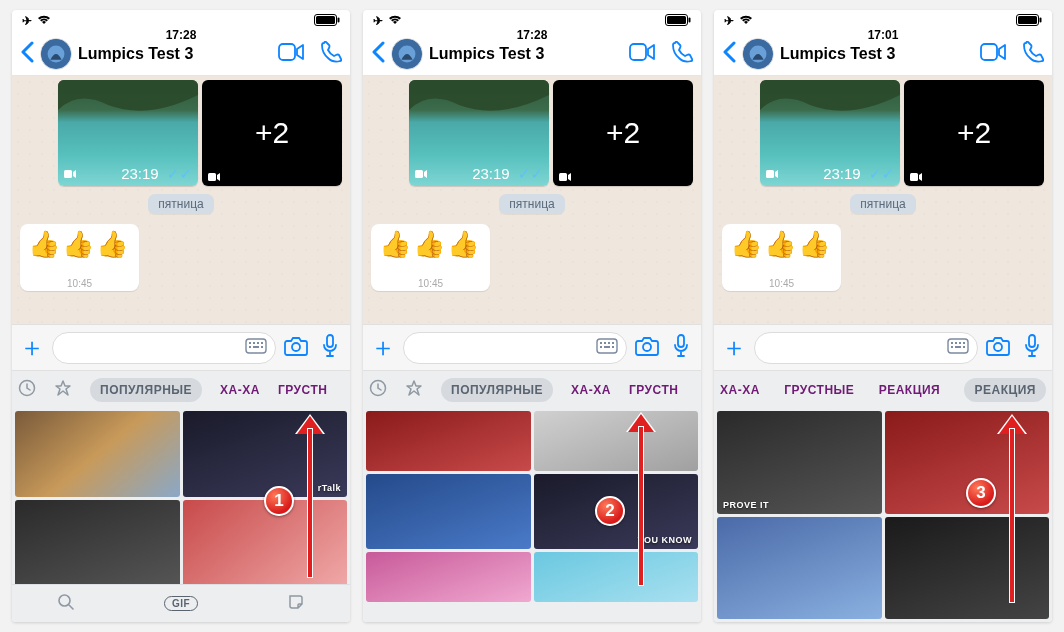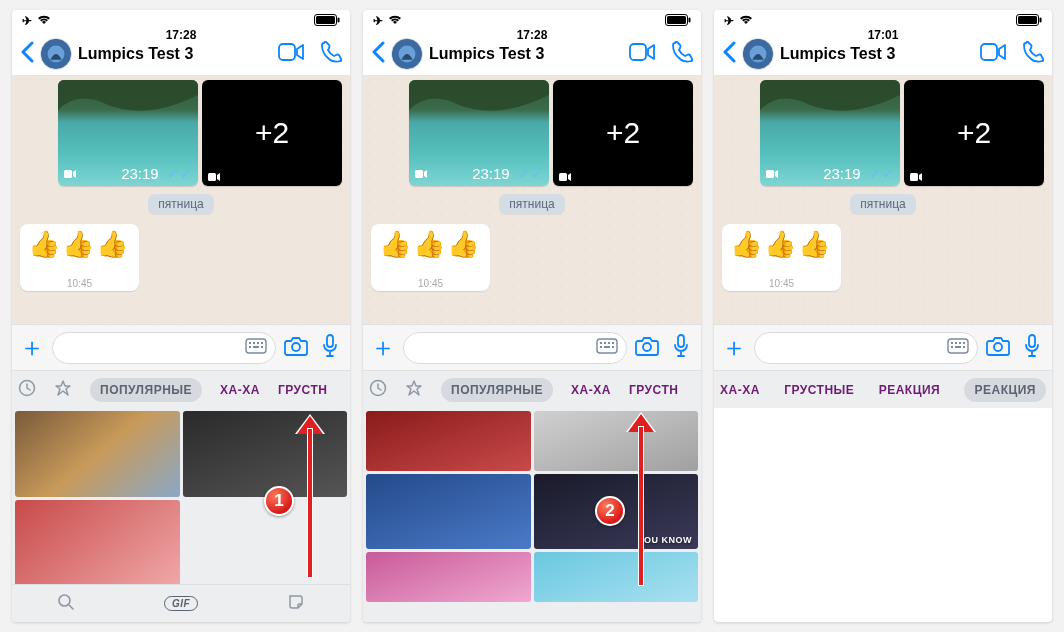--- a/index.html
+++ b/index.html
@@ -165,21 +165,21 @@
 
   .bottom-tabs {
     height: 38px; background: #eceef0;
     display: flex; align-items: center; justify-content: space-around;
     border-top: 1px solid #dcdfe3;
   }
   .bt-ico { color: #8f98a3; }
   .gif-pill {
     border: 1.4px solid #5a6470; border-radius: 9px;
     padding: 1px 7px; font-size: 10px; font-weight: 700;
-    color: #5a6470; letter-spacing: 0.5px; font-style: italic;
+    color: #5a6470; letter-spacing: 0.5px;
   }
   .anno-arrow-wrap {
     position: absolute; z-index: 50; pointer-events: none;
   }
   .anno-arrow-wrap .shaft {
     position: absolute; left: 50%; transform: translateX(-50%);
     width: 6px; background: #e02020; border: 1.5px solid #fff;
     bottom: 0;
   }
   .anno-arrow-wrap .head {
@@ -348,20 +348,23 @@
           <path d="M9 2 L11 7 L16 7 L12 10 L14 16 L9 12 L4 16 L6 10 L2 7 L7 7 Z" fill="none" stroke="#8f98a3" stroke-width="1.5" stroke-linejoin="round"></path>
         </svg>
     </span>
     <span class="gc-tab active">ПОПУЛЯРНЫЕ</span>
     <span class="gc-tab">ХА-ХА</span>
     <span class="gc-tab">ГРУСТН</span>
   </div>
 
   <div class="gif-grid">
     <div class="gif-cell g1a"></div>
+    <div class="gif-cell g1b">
+      <span class="gif-caption rb">rTalk</span>
+    </div>
     <div class="gif-cell g1c"></div>
     <div class="gif-cell g1d"></div>
 
     <div class="anno-arrow-wrap" style="right:40px; top:10px; height:160px;">
       <div class="head-border"></div>
         <div class="head"></div>
       <div class="shaft" style="height:150px;"></div>
     </div>
     <div class="step-badge" style="right:56px; top:78px;">1</div>
   </div>
@@ -654,13 +657,28 @@
     </span>
   </div>
 
   <div class="gif-categories" style="justify-content:space-between;">
     <span class="gc-tab">ХА-ХА</span>
     <span class="gc-tab">ГРУСТНЫЕ</span>
     <span class="gc-tab">РЕАКЦИЯ</span>
     <span class="gc-tab active">РЕАКЦИЯ</span>
   </div>
 
+  <div class="gif-grid" style="grid-template-rows: 1fr 1fr; height:214px;">
+    <div class="gif-cell g3a">
+      <span class="gif-caption">PROVE IT</span>
+    </div>
+    <div class="gif-cell g3b"></div>
+    <div class="gif-cell g3c"></div>
+    <div class="gif-cell g3d"></div>
+
+    <div class="anno-arrow-wrap" style="right:40px; top:10px; height:185px;">
+      <div class="head-border"></div>
+        <div class="head"></div>
+      <div class="shaft" style="height:175px;"></div>
+    </div>
+    <div class="step-badge" style="right:56px; top:70px;">3</div>
+  </div>
 </div>
 
 </body></html>

